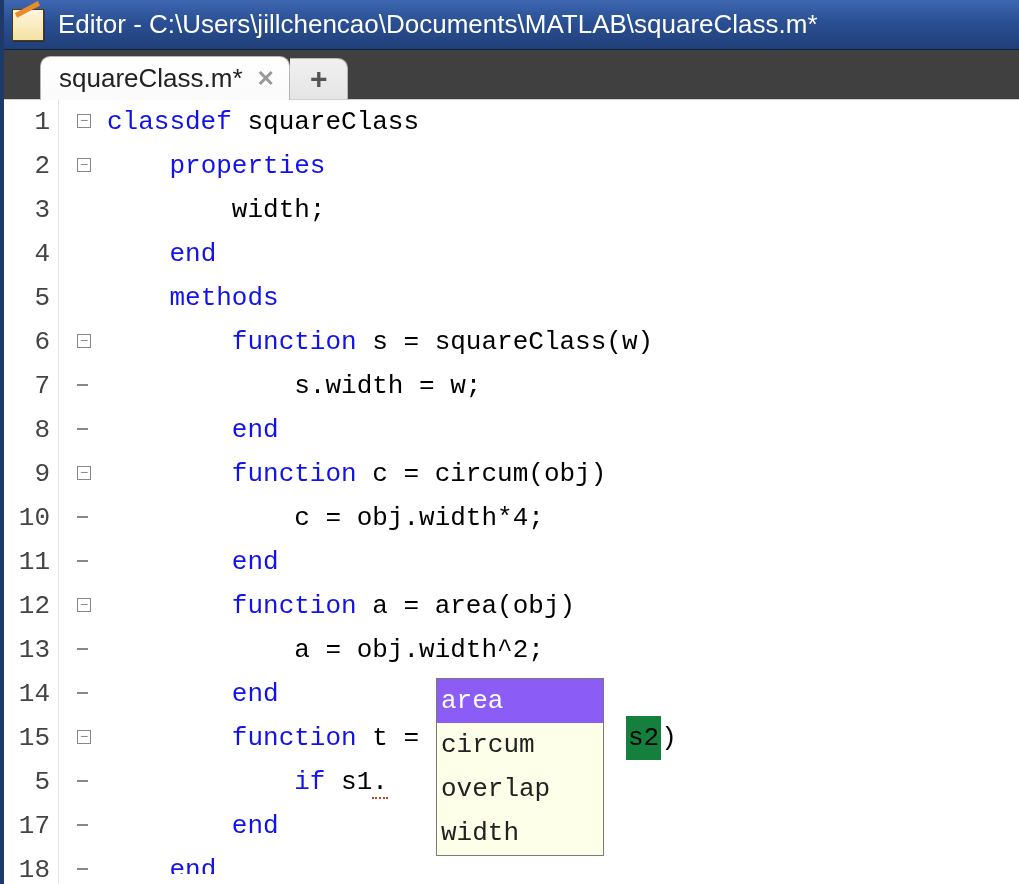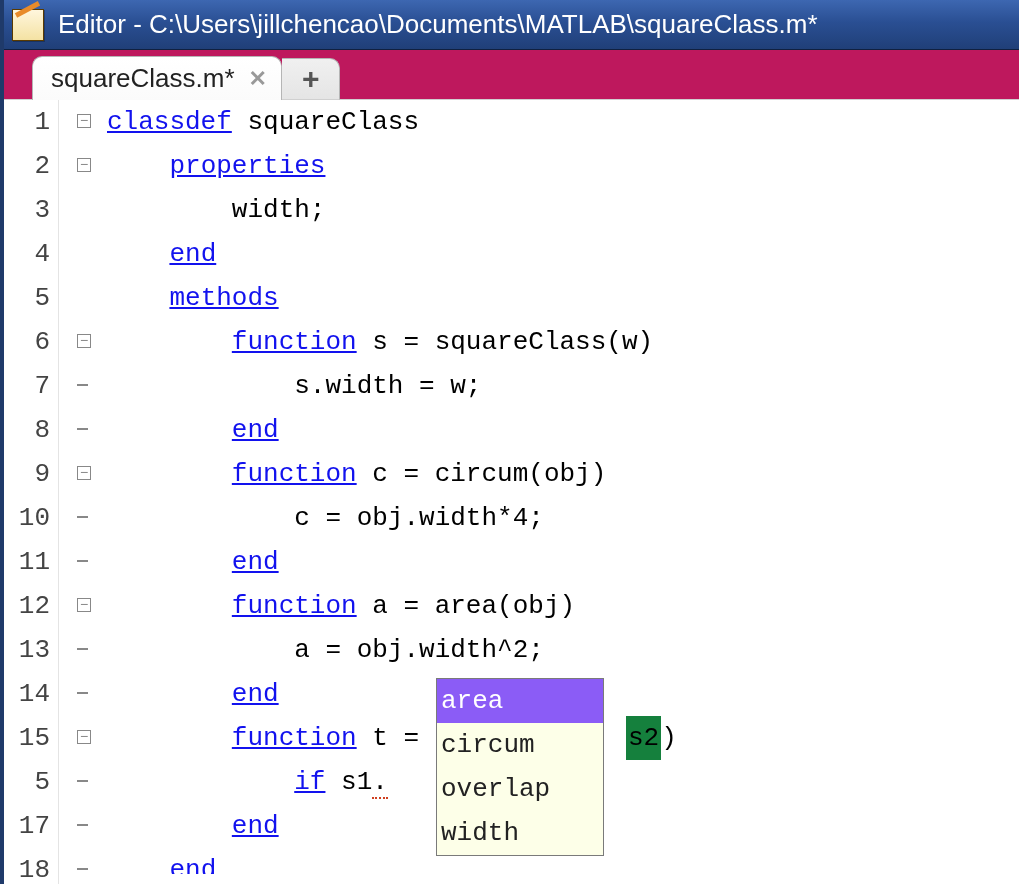--- a/index.html
+++ b/index.html
@@ -31,25 +31,25 @@
     width: 26px; height: 5px;
     background: #e88b2a;
     transform: rotate(-28deg);
     transform-origin: left center;
   }
   .title-text { font-size: 26px; font-weight: 400; }
 
   
   .tabstrip {
     height: 50px;
-    background: #be185d;
+    background: #404040;
     border-bottom: 1px solid #d0d0d0;
     display: flex;
     align-items: flex-end;
-    padding-left: 28px;
+    padding-left: 36px;
   }
   .tab {
     height: 44px;
     border: 1px solid #b5b5b5;
     border-bottom: none;
     border-radius: 10px 10px 0 0;
     background: linear-gradient(#ffffff, #fbfbfb);
     display: flex;
     align-items: center;
     padding: 0 14px 0 18px;
@@ -126,21 +126,21 @@
     background: #888;
     margin-top: 6px;
   }
   .code {
     flex: 1;
     padding-left: 6px;
     white-space: pre;
     color: #000;
     position: relative;
   }
-  .kw { color: #1212ee; text-decoration: underline; }
+  .kw { color: #1212ee; }
   .hlvar { background: #15803d; border-bottom: 2px dotted #c89030; padding: 7px 2px; }
   .err { border-bottom: 2px dotted #d04020; }
 
   
   .ac-popup {
     position: absolute;
     left: 432px;
     top: 578px;
     width: 168px;
     background: #fdffe8;

